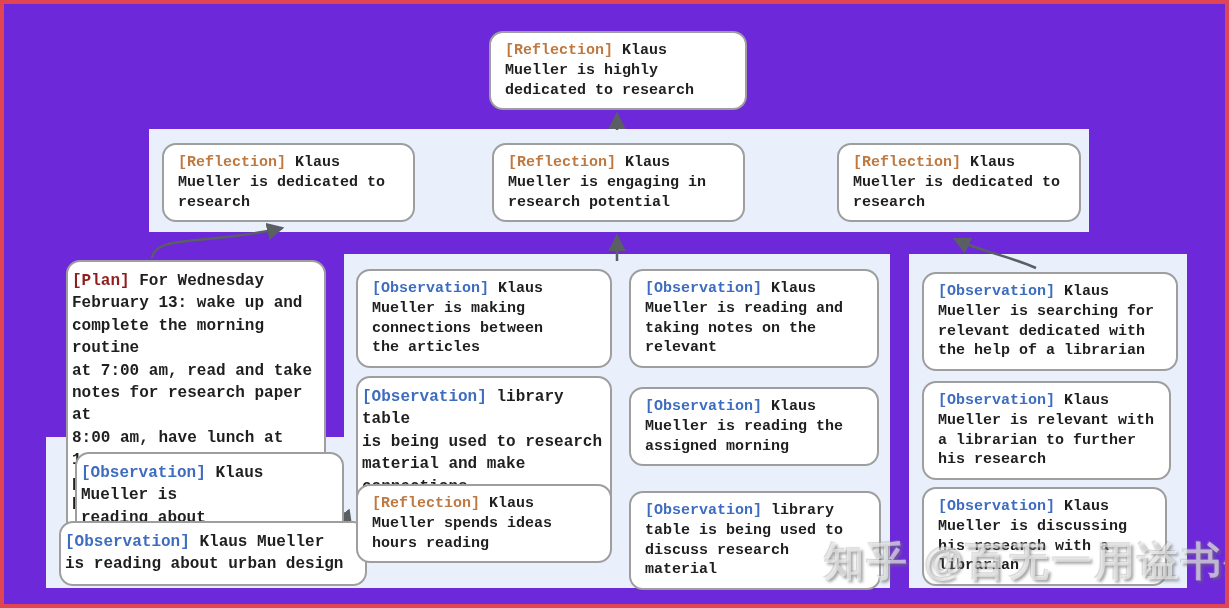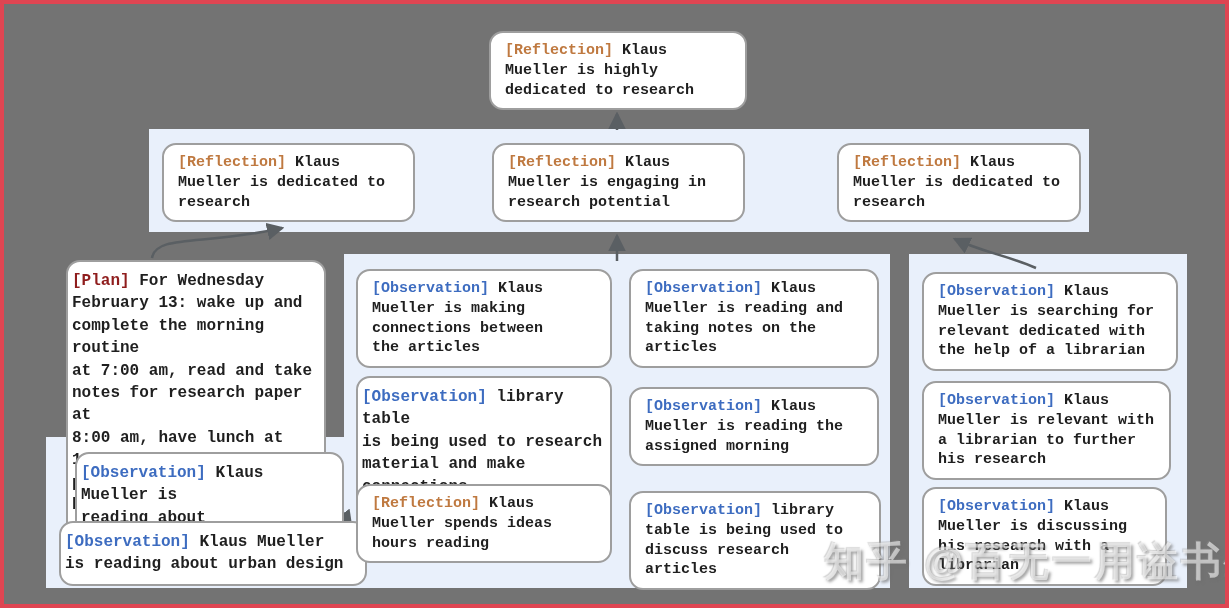--- a/index.html
+++ b/index.html
@@ -1,18 +1,18 @@
 <!DOCTYPE html>
 <html><head>
 <meta charset="utf-8">
 <style>
   html,body { margin:0; padding:0; background:#ffffff; }
   #canvas {
     position:relative; width:1229px; height:608px; box-sizing:border-box;
-    background:#737373; border:4px solid #df4552; overflow:hidden;
+    background:#6d28d9; border:4px solid #df4552; overflow:hidden;
     font-family:"Liberation Mono", monospace;
   }
   .band { position:absolute; background:#e9f0fb; z-index:1; }
   .arrows { position:absolute; left:0; top:0; z-index:2; pointer-events:none; }
   .node {
     position:absolute; z-index:3; background:#ffffff;
     border:2px solid #9e9e9e; border-radius:14px; box-sizing:border-box;
     color:#1f1f1f;
   }
   .lg { font-weight:bold; font-size:15px; line-height:1.32; padding:8px 14px; }
@@ -89,27 +89,27 @@
 is being used to research
 material and make connections
 between the articles</span></div>
   <div class="node lg" style="left:352px;top:480px;width:256px"><span class="tag t-ref">[Reflection]</span><span class="txt"> Klaus
 Mueller spends ideas
 hours reading</span></div>
 
   <div class="node lg" style="left:625px;top:265px;width:250px"><span class="tag t-obs">[Observation]</span><span class="txt"> Klaus
 Mueller is reading and
 taking notes on the
-articles</span></div>
+relevant</span></div>
   <div class="node lg" style="left:625px;top:383px;width:250px"><span class="tag t-obs">[Observation]</span><span class="txt"> Klaus
 Mueller is reading the
 assigned morning</span></div>
   <div class="node lg" style="left:625px;top:487px;width:252px"><span class="tag t-obs">[Observation]</span><span class="txt"> library
 table is being used to
-discuss research articles</span></div>
+discuss research material</span></div>
 
   <div class="node lg" style="left:918px;top:268px;width:256px"><span class="tag t-obs">[Observation]</span><span class="txt"> Klaus
 Mueller is searching for
 relevant dedicated with
 the help of a librarian</span></div>
   <div class="node lg" style="left:918px;top:377px;width:249px"><span class="tag t-obs">[Observation]</span><span class="txt"> Klaus
 Mueller is relevant with
 a librarian to further
 his research</span></div>
   <div class="node lg" style="left:918px;top:483px;width:245px"><span class="tag t-obs">[Observation]</span><span class="txt"> Klaus

